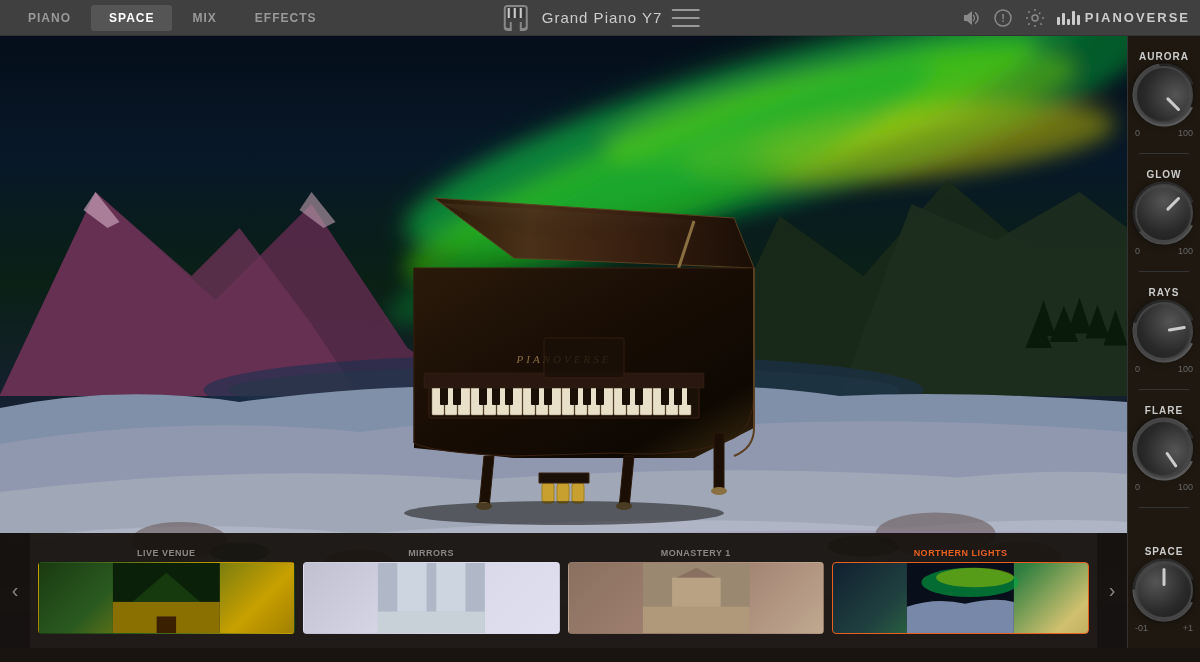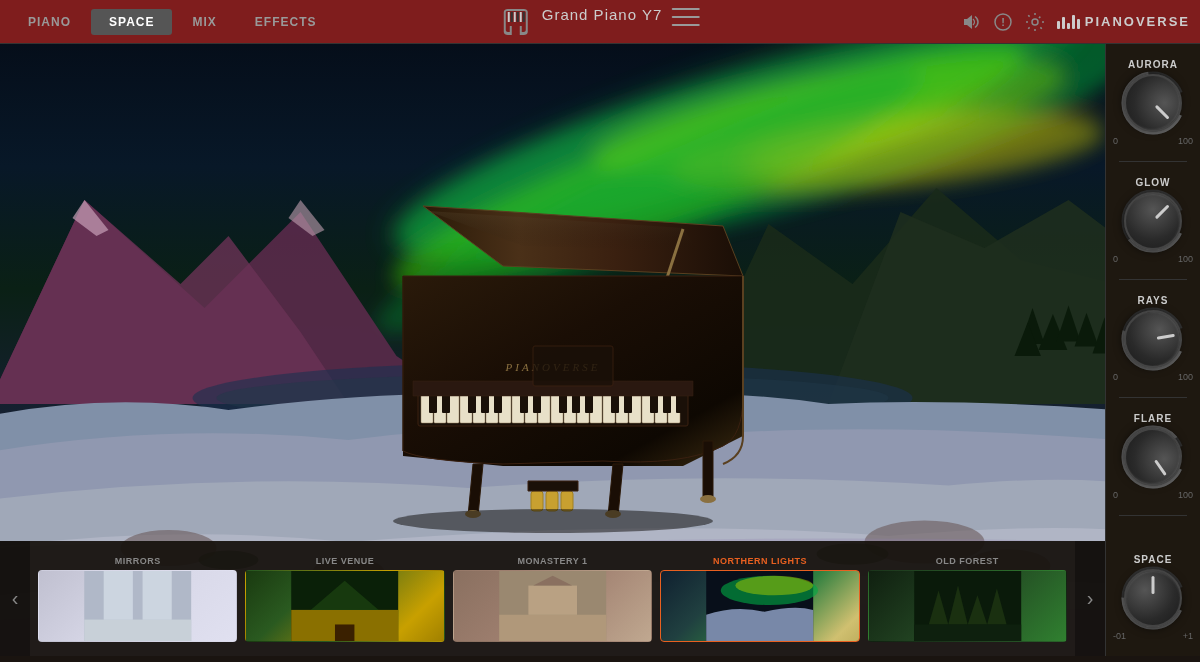--- a/index.html
+++ b/index.html
@@ -8,22 +8,22 @@
       height: 662px;
       background: #1a1410;
       font-family: Arial, sans-serif;
       overflow: hidden;
       color: #ccc;
     }
 
     
     .top-nav {
       width: 100%;
-      height: 44px;
-      background: #7f1d1d;
+      height: 36px;
+      background: #404040;
       display: flex;
       align-items: center;
       border-bottom: 1px solid #333;
       padding: 0 10px;
       position: relative;
       z-index: 10;
     }
 
     .nav-tabs {
       display: flex;
@@ -45,20 +45,21 @@
     .nav-tab.active {
       background: #555;
       color: #fff;
     }
 
     .nav-logo {
       position: absolute;
       left: 50%;
       transform: translateX(-50%);
       display: flex;
+      align-items: center;
       gap: 10px;
     }
 
     .preset-name {
       color: #ccc;
       font-size: 15px;
       letter-spacing: 1px;
     }
 
     .hamburger-btn {
@@ -226,21 +227,21 @@
     .thumb-mirrors { background: linear-gradient(135deg, #c0c0d0 0%, #d8d8e8 50%, #e0e0f0 100%); }
     .thumb-monastery1 { background: linear-gradient(135deg, #8a7060 0%, #a08070 50%, #c0a890 100%); }
     .thumb-monastery2 { background: linear-gradient(135deg, #3a5080 0%, #2a4070 40%, #c8a040 80%, #a08030 100%); }
     .thumb-northern-lights { background: linear-gradient(135deg, #102030 0%, #204040 30%, #308040 60%, #d0c070 90%, #c0b060 100%); }
     .thumb-old-forest { background: linear-gradient(135deg, #102010 0%, #204020 40%, #308030 100%); }
     .thumb-opera-house { background: linear-gradient(135deg, #502010 0%, #803020 40%, #a04030 100%); }
     .thumb-palace { background: linear-gradient(135deg, #c8a060 0%, #d8b070 50%, #c0a050 100%); }
 
     
     .right-panel {
-      width: 95px;
+      width: 73px;
       background: #1e1810;
       display: flex;
       flex-direction: column;
       align-items: center;
       padding: 15px 5px;
       gap: 10px;
       border-left: 1px solid #333;
       overflow-y: auto;
     }
 
@@ -604,39 +605,39 @@
     </div>
 
     <div class="thumbnails-bar">
       <div class="thumb-nav-btn">
         <span>‹</span>
       </div>
 
       <div class="thumbnails-list">
 
         <div class="thumbnail-item">
+          <div class="thumb-label">LIVE VENUE</div>
+          <div class="thumb-img thumb-live-venue">
+            <svg width="100%" height="100%" viewBox="0 0 110 72">
+              <rect width="110" height="72" fill="#0a2008"></rect>
+              <rect x="0" y="40" width="110" height="32" fill="#8a7000"></rect>
+              <polygon points="20,40 55,10 90,40" fill="#1a4010" opacity="0.8"></polygon>
+              <rect x="45" y="55" width="20" height="17" fill="#3a2000"></rect>
+            </svg>
+          </div>
+        </div>
+
+        <div class="thumbnail-item">
           <div class="thumb-label">MIRRORS</div>
           <div class="thumb-img thumb-mirrors">
             <svg width="100%" height="100%" viewBox="0 0 110 72">
               <rect width="110" height="72" fill="#b0b8c8"></rect>
               <rect x="0" y="50" width="110" height="22" fill="#c8d0d8"></rect>
               <rect x="20" y="0" width="30" height="50" fill="#e0e8f0" opacity="0.6"></rect>
               <rect x="60" y="0" width="30" height="50" fill="#e0e8f0" opacity="0.6"></rect>
-            </svg>
-          </div>
-        </div>
-
-        <div class="thumbnail-item">
-          <div class="thumb-label">LIVE VENUE</div>
-          <div class="thumb-img thumb-live-venue">
-            <svg width="100%" height="100%" viewBox="0 0 110 72">
-              <rect width="110" height="72" fill="#0a2008"></rect>
-              <rect x="0" y="40" width="110" height="32" fill="#8a7000"></rect>
-              <polygon points="20,40 55,10 90,40" fill="#1a4010" opacity="0.8"></polygon>
-              <rect x="45" y="55" width="20" height="17" fill="#3a2000"></rect>
             </svg>
           </div>
         </div>
 
         <div class="thumbnail-item">
           <div class="thumb-label">MONASTERY 1</div>
           <div class="thumb-img thumb-monastery1">
             <svg width="100%" height="100%" viewBox="0 0 110 72">
               <rect width="110" height="72" fill="#9a8870"></rect>
               <rect x="0" y="45" width="110" height="27" fill="#b0987a"></rect>
@@ -652,35 +653,20 @@
           <div class="thumb-img thumb-northern-lights active">
             <svg width="100%" height="100%" viewBox="0 0 110 72">
               <rect width="110" height="72" fill="#080f1a"></rect>
               <ellipse cx="65" cy="20" rx="50" ry="15" fill="#00aa44" opacity="0.6"></ellipse>
               <ellipse cx="70" cy="15" rx="40" ry="10" fill="#aacc00" opacity="0.5"></ellipse>
               <path d="M0,45 Q30,35 60,42 Q90,35 110,40 L110,72 L0,72 Z" fill="#7888a8"></path>
             </svg>
           </div>
         </div>
 
-        <div class="thumbnail-item">
-          <div class="thumb-label">OLD FOREST</div>
-          <div class="thumb-img thumb-old-forest">
-            <svg width="100%" height="100%" viewBox="0 0 110 72">
-              <rect width="110" height="72" fill="#0a1a0a"></rect>
-              <g fill="#1a3010">
-                <polygon points="15,55 25,20 35,55"></polygon>
-                <polygon points="35,55 45,15 55,55"></polygon>
-                <polygon points="55,55 65,25 75,55"></polygon>
-                <polygon points="75,55 85,18 95,55"></polygon>
-              </g>
-              <rect x="0" y="55" width="110" height="17" fill="#0e200e"></rect>
-            </svg>
-          </div>
-        </div>
 
 
 
       </div>
 
       <div class="thumb-nav-btn">
         <span>›</span>
       </div>
     </div>
 

